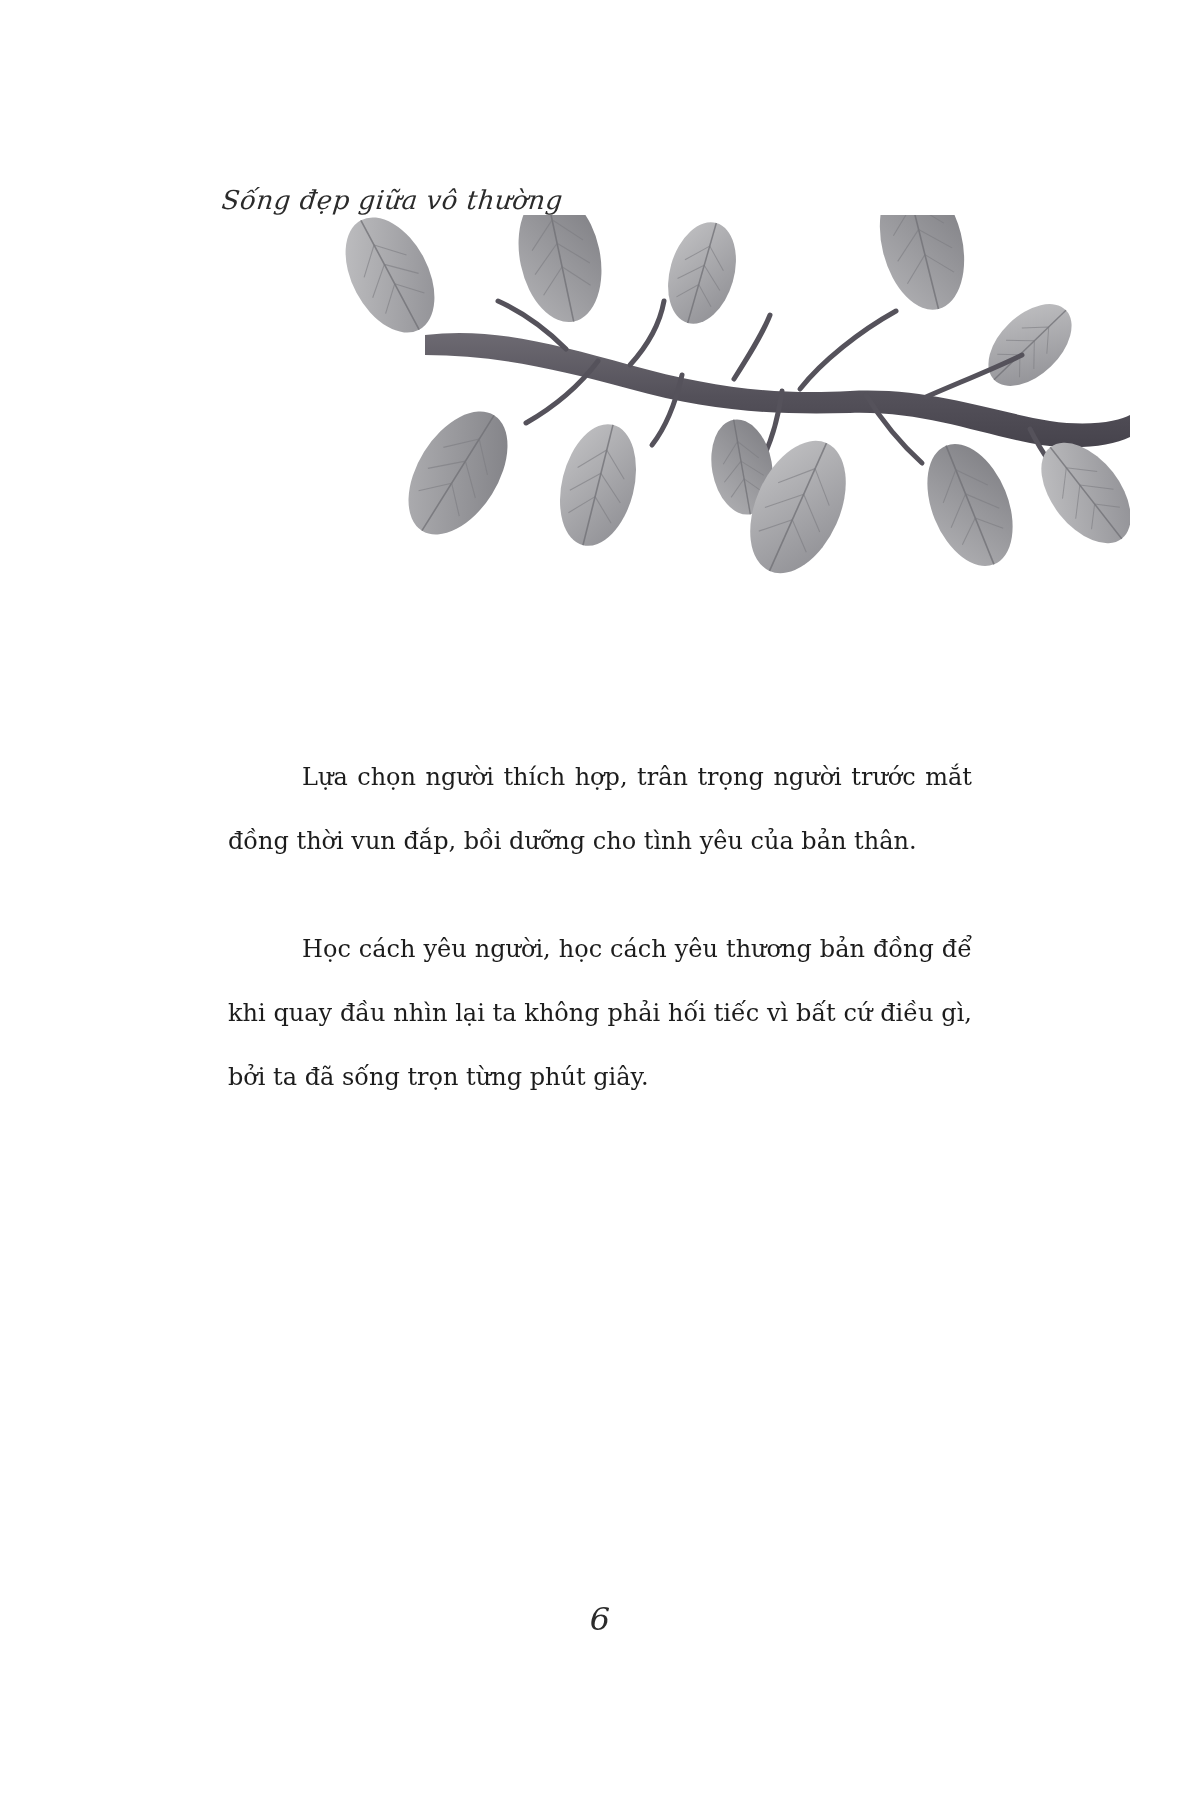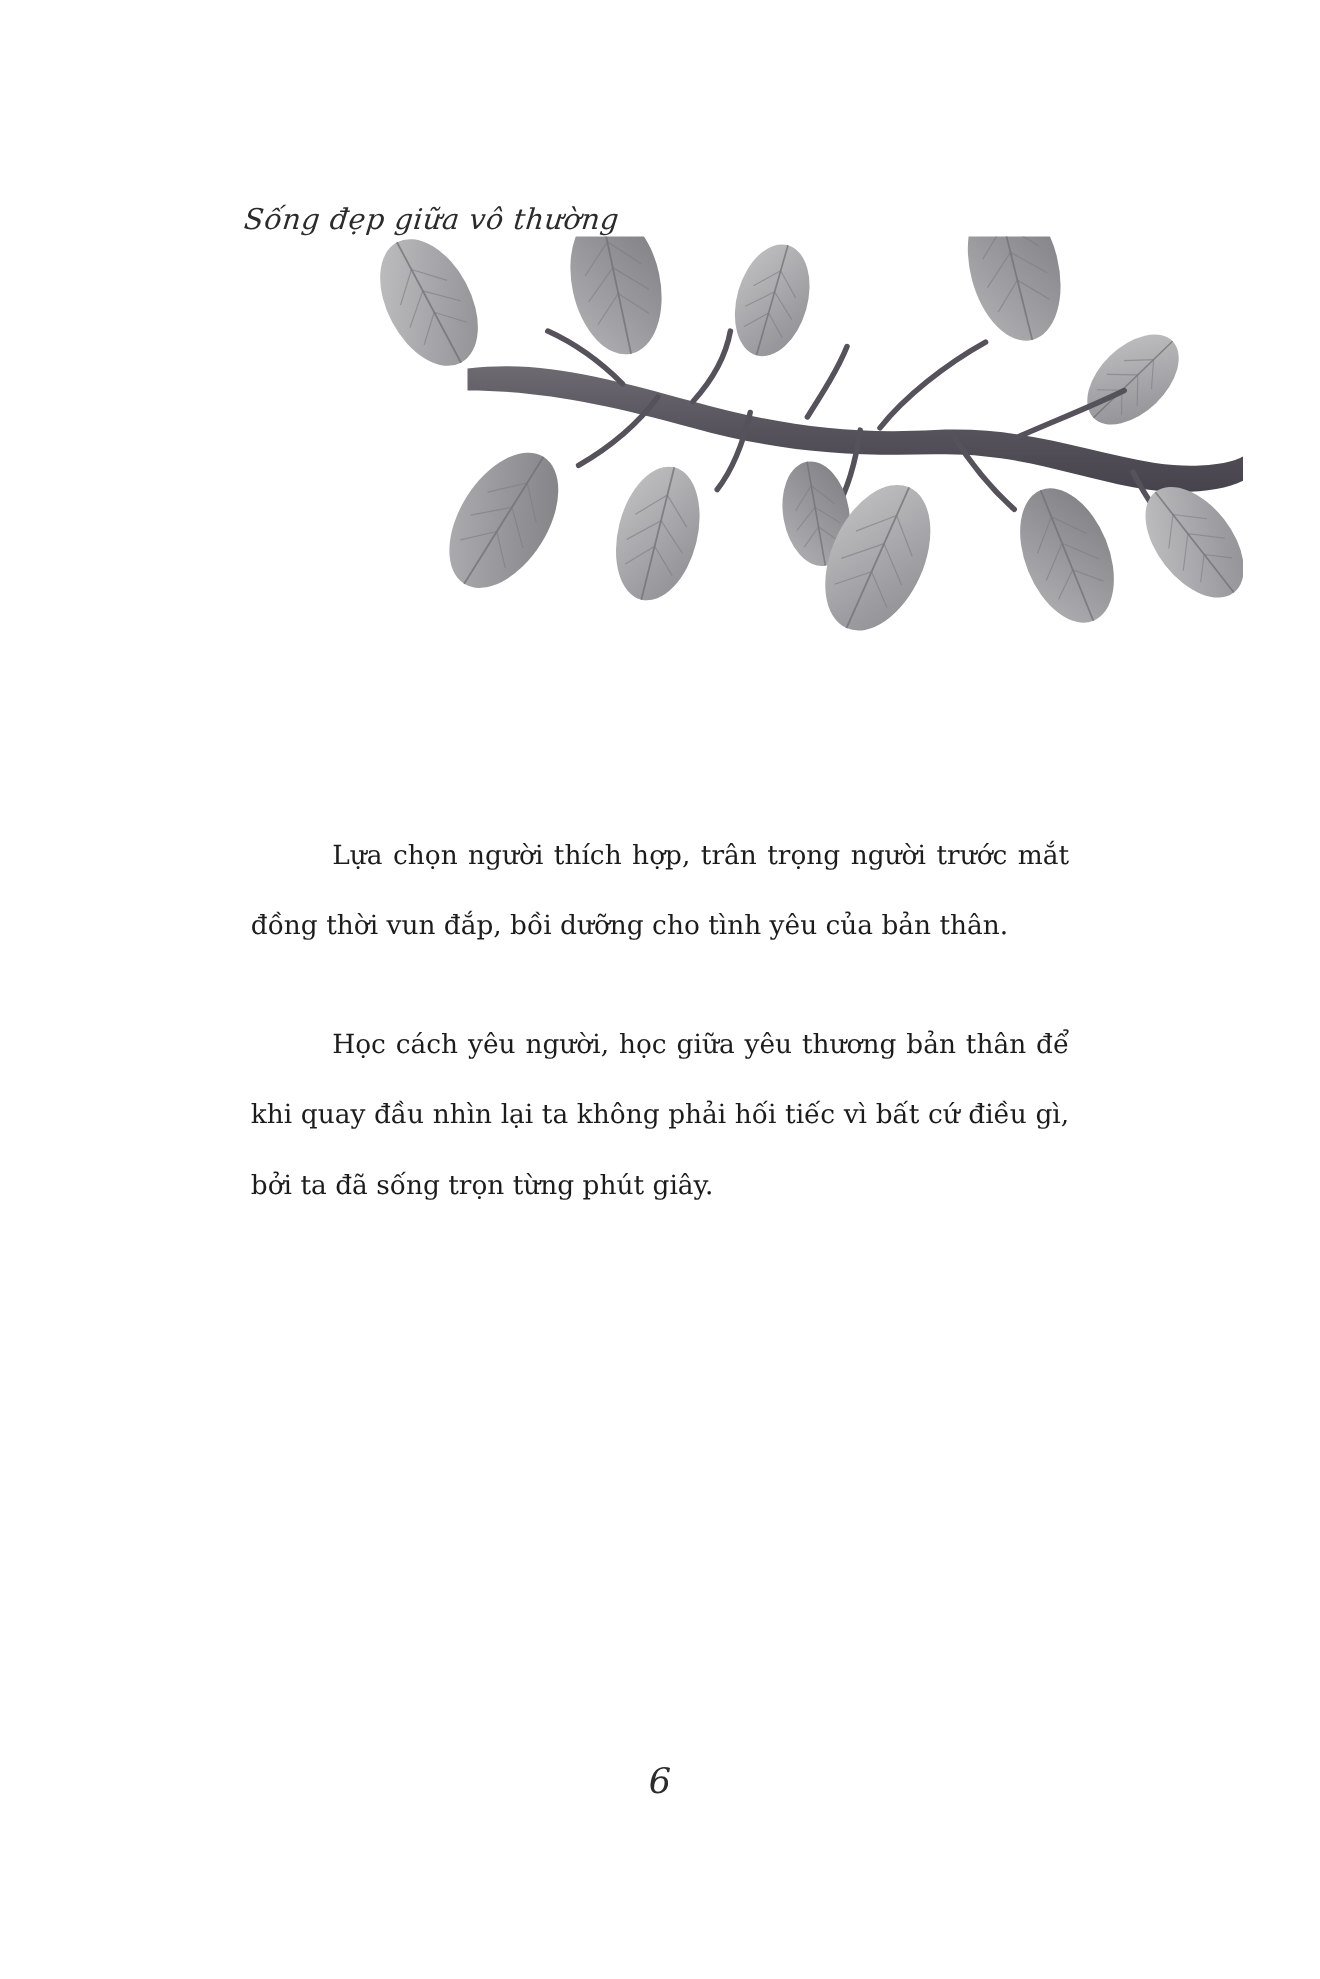--- a/index.html
+++ b/index.html
@@ -185,18 +185,18 @@
           <path d="M0,-58 L0,58" stroke="#6f6f74" stroke-width="1.5" fill="none" opacity="0.75"></path>
           <path d="M0,-32 L22,-10 M0,-10 L24,14 M0,14 L18,32 M0,-32 L-22,-10 M0,-10 L-24,14 M0,14 L-18,32" stroke="#7c7c81" stroke-width="1" fill="none" opacity="0.6"></path>
         </g>
 
       </g>
     </svg>
   </div>
 
   <div class="body-text">
     <p>Lựa chọn người thích hợp, trân trọng người trước mắt đồng thời vun đắp, bồi dưỡng cho tình yêu của bản thân.</p>
-    <p>Học cách yêu người, học giữa yêu thương bản thân để khi quay đầu nhìn lại ta không phải hối tiếc vì bất cứ điều gì, bởi ta đã sống trọn từng phút giây.</p>
+    <p>Học cách yêu người, học cách yêu thương bản đồng để khi quay đầu nhìn lại ta không phải hối tiếc vì bất cứ điều gì, bởi ta đã sống trọn từng phút giây.</p>
   </div>
 
   <div class="page-number">6</div>
 
 </div>
 
 </body></html>

